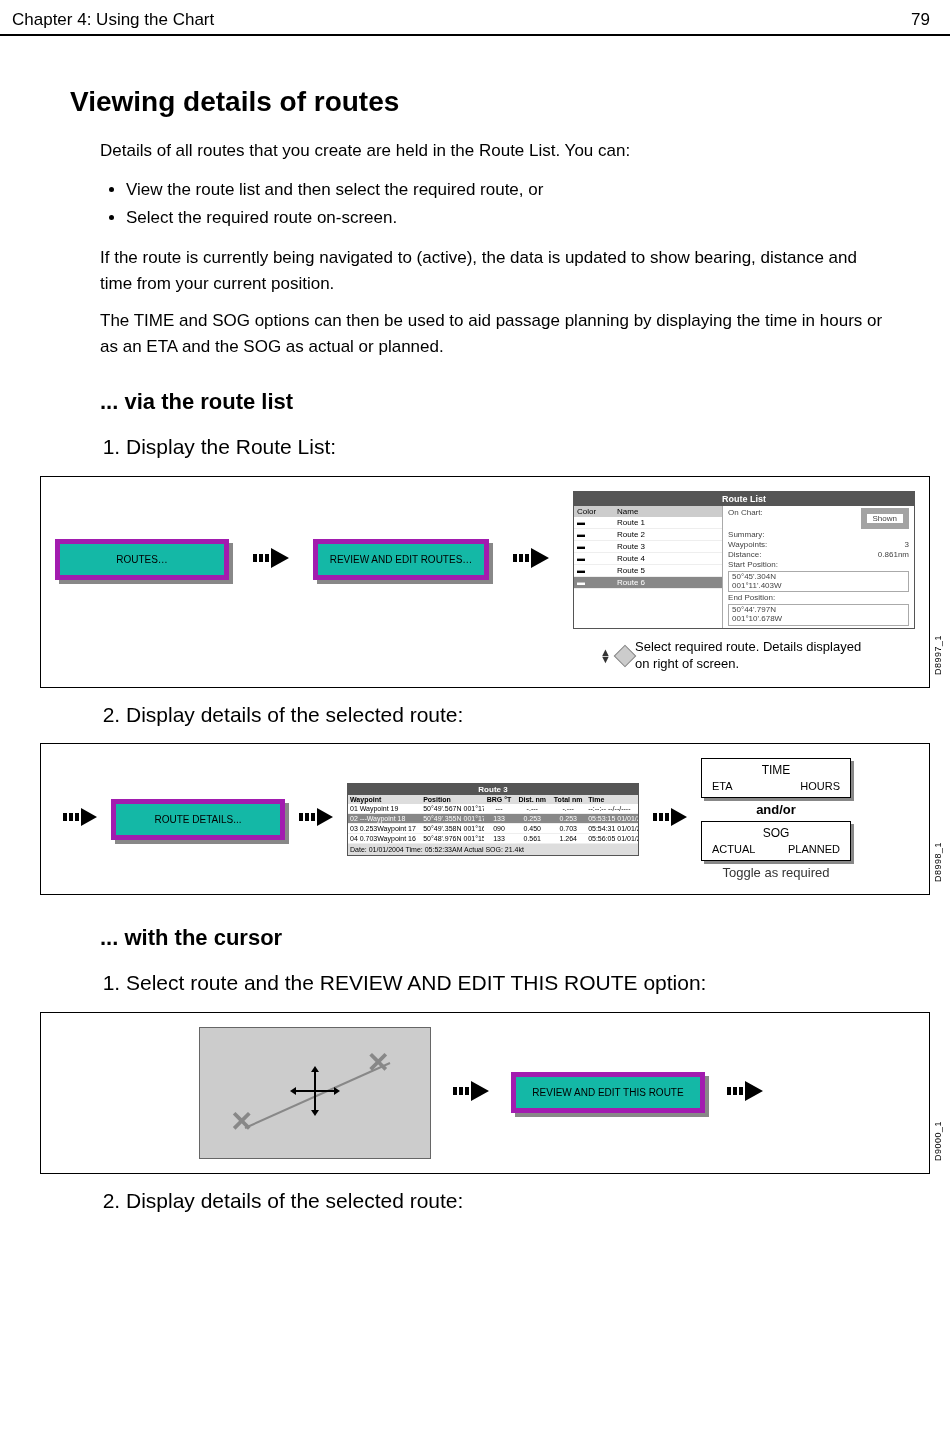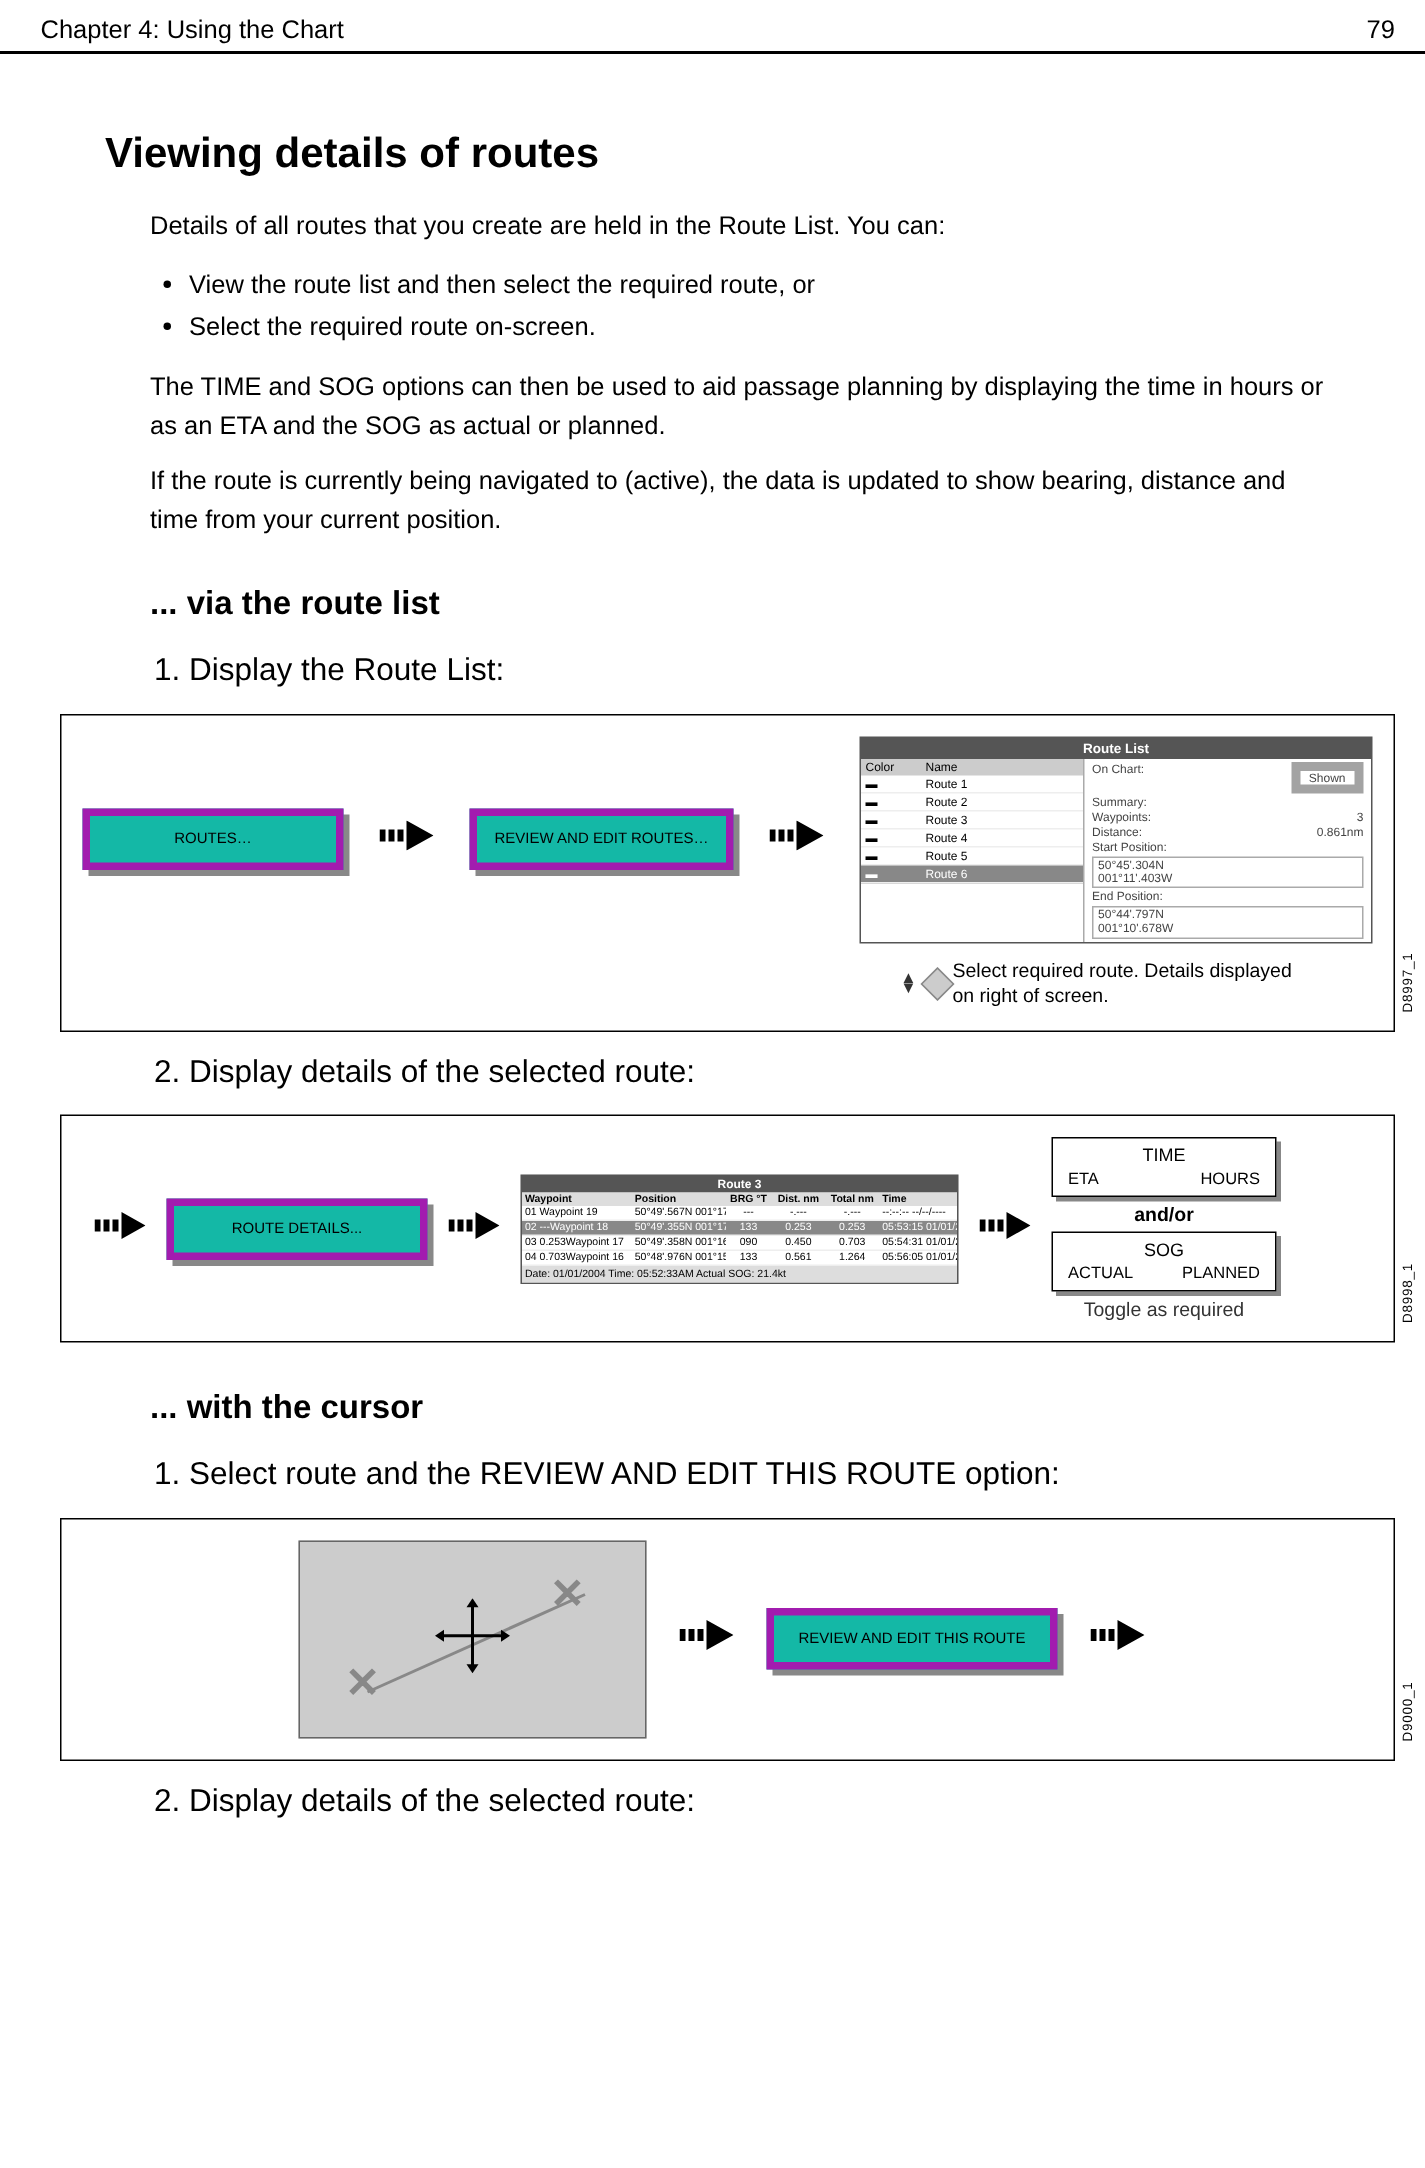--- a/index.html
+++ b/index.html
@@ -7,21 +7,21 @@
     margin: 0;
     padding: 0;
     width: 950px;
     color: #000;
     background: #fff;
   }
   .header-bar {
     display: flex;
     justify-content: space-between;
     align-items: flex-end;
-    padding: 10px 20px 4px 27px;
+    padding: 10px 20px 4px 12px;
     border-bottom: 2px solid #000;
     font-size: 17px;
   }
   .content {
     padding: 20px 60px 20px 100px;
   }
   h1 {
     font-size: 28px;
     font-weight: 700;
     margin: 30px 0 20px -30px;
@@ -254,22 +254,22 @@
 
 <div class="content">
 
   <h1>Viewing details of routes</h1>
 
   <p>Details of all routes that you create are held in the Route List. You can:</p>
   <ul>
     <li>View the route list and then select the required route, or</li>
     <li>Select the required route on-screen.</li>
   </ul>
+  <p>If the route is currently being navigated to (active), the data is updated to show bearing, distance and time from your current position.</p>
   <p>The TIME and SOG options can then be used to aid passage planning by displaying the time in hours or as an ETA and the SOG as actual or planned.</p>
-  <p>If the route is currently being navigated to (active), the data is updated to show bearing, distance and time from your current position.</p>
 
   <h2>... via the route list</h2>
 
   <ol>
     <li>Display the Route List:</li>
   </ol>
 
   <div class="figure-box">
     <div style="display:flex; align-items:center; gap:8px; justify-content:space-between;">
       <span class="btn-shadow">

